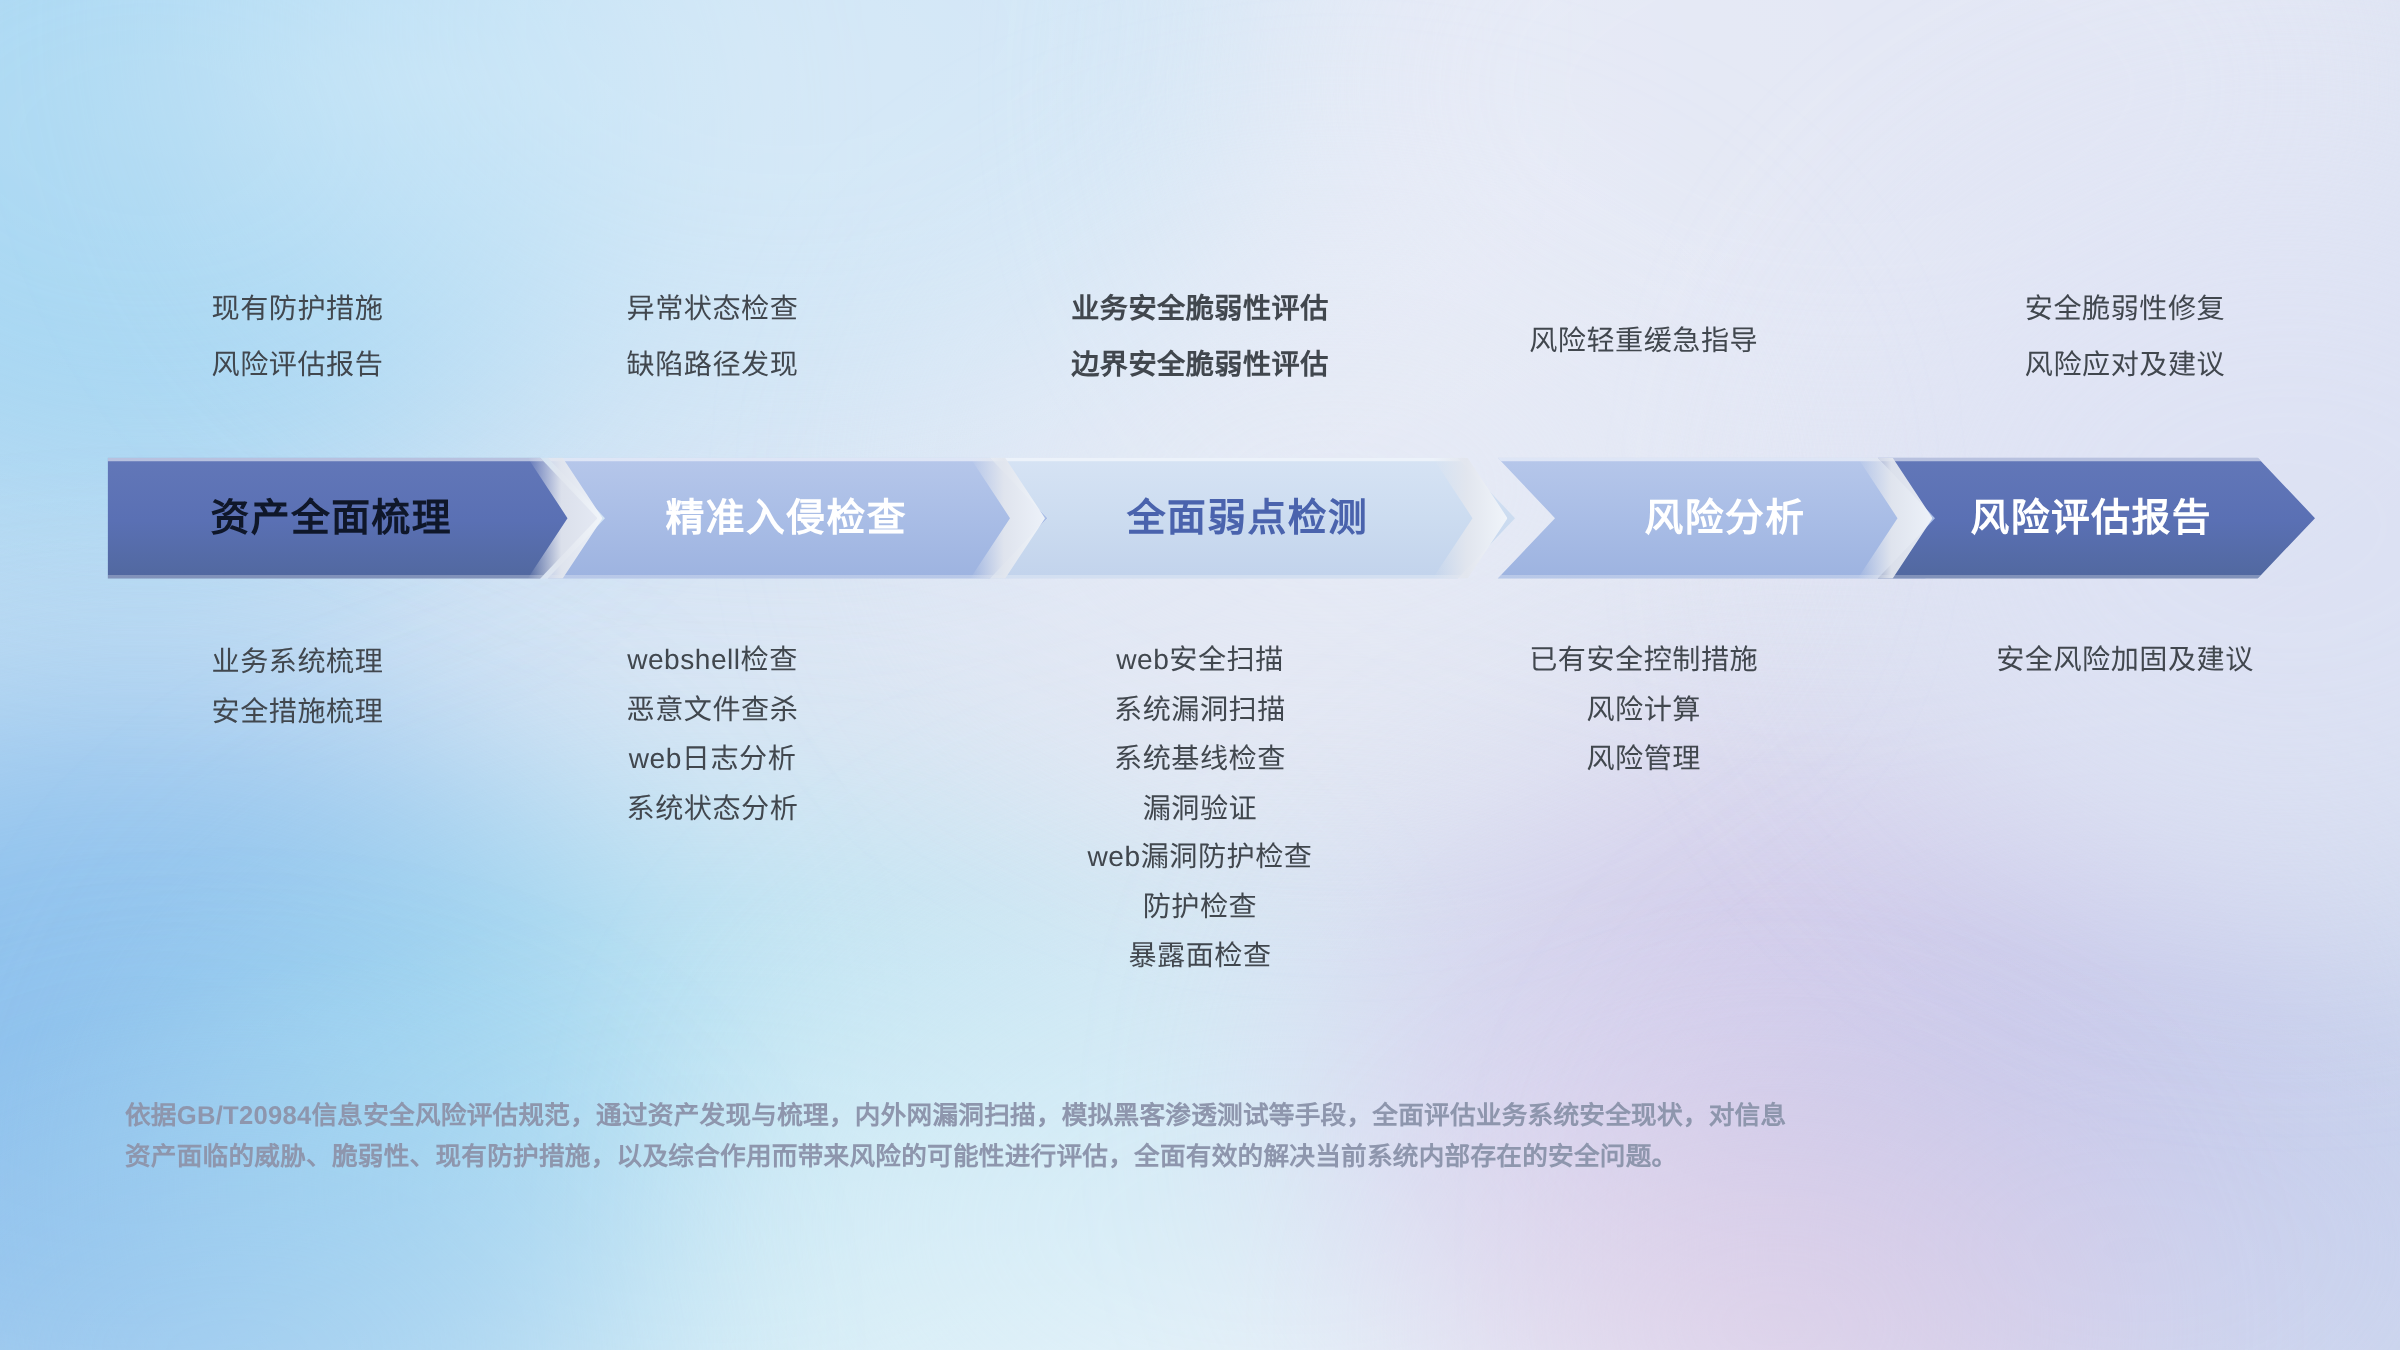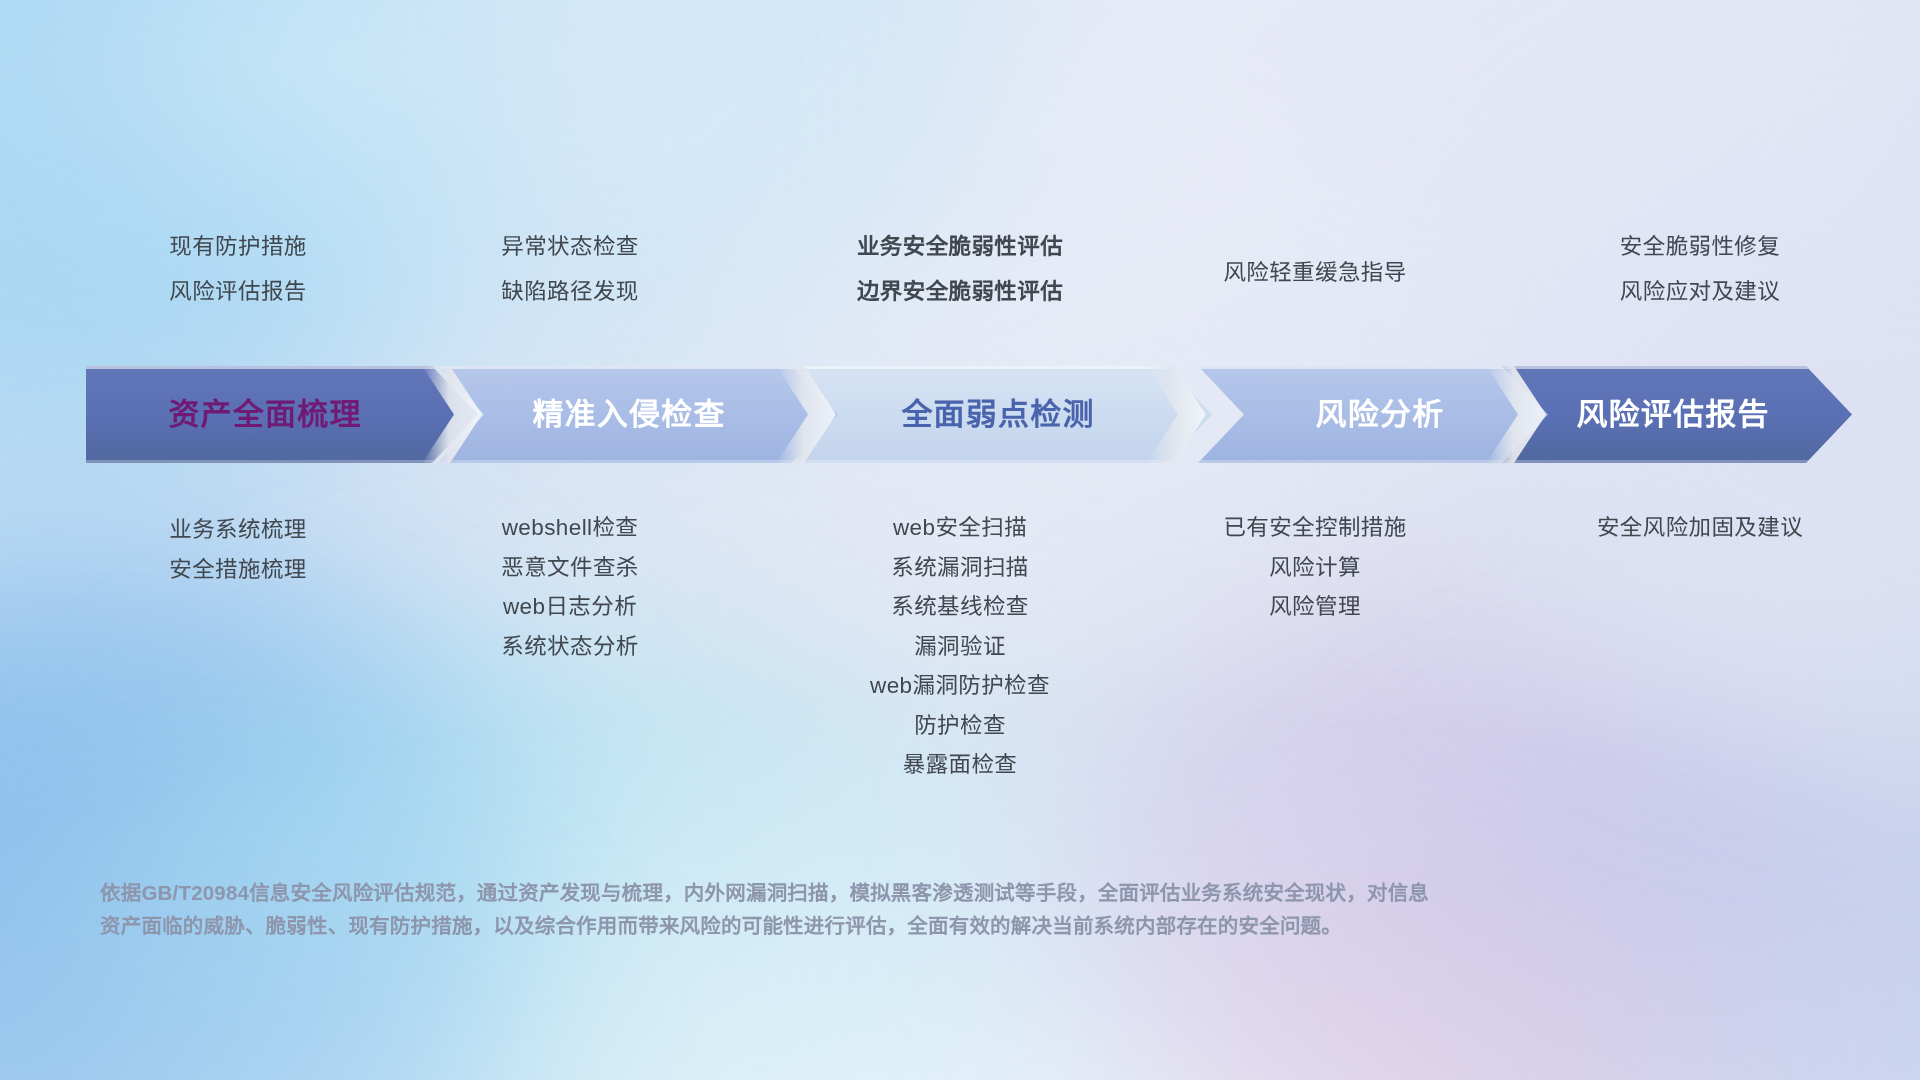--- a/index.html
+++ b/index.html
@@ -210,21 +210,21 @@
 
       <div class="sep" style="left:336px;"></div>
       <div class="sep" style="left:690px;"></div>
       <div class="sep" style="left:1060px;"></div>
       <div class="sep" style="left:1400px;"></div>
 
       <div class="chev shape-first" style="left:0px; width:392px;">
         <div class="body" style="background:linear-gradient(180deg,#6277b8 0%,#5a70b4 52%,#51689f 100%);"></div>
         <div class="hl"></div>
         <div class="sh"></div>
-        <span class="label" style="color:#701a75; margin-right:34px;">资产全面梳理</span>
+        <span class="label" style="color:#0f172a; margin-right:34px;">资产全面梳理</span>
       </div>
 
       <div class="chev shape-mid" style="left:352px; width:400px;">
         <div class="body" style="background:linear-gradient(180deg,#b6c7ea 0%,#a9bde6 50%,#9db3e0 100%);"></div>
         <div class="hl"></div>
         <div class="sh"></div>
         <span class="label" style="color:#ffffff; margin-right:18px;">精准入侵检查</span>
       </div>
 
       <div class="chev shape-mid" style="left:706px; width:420px;">

